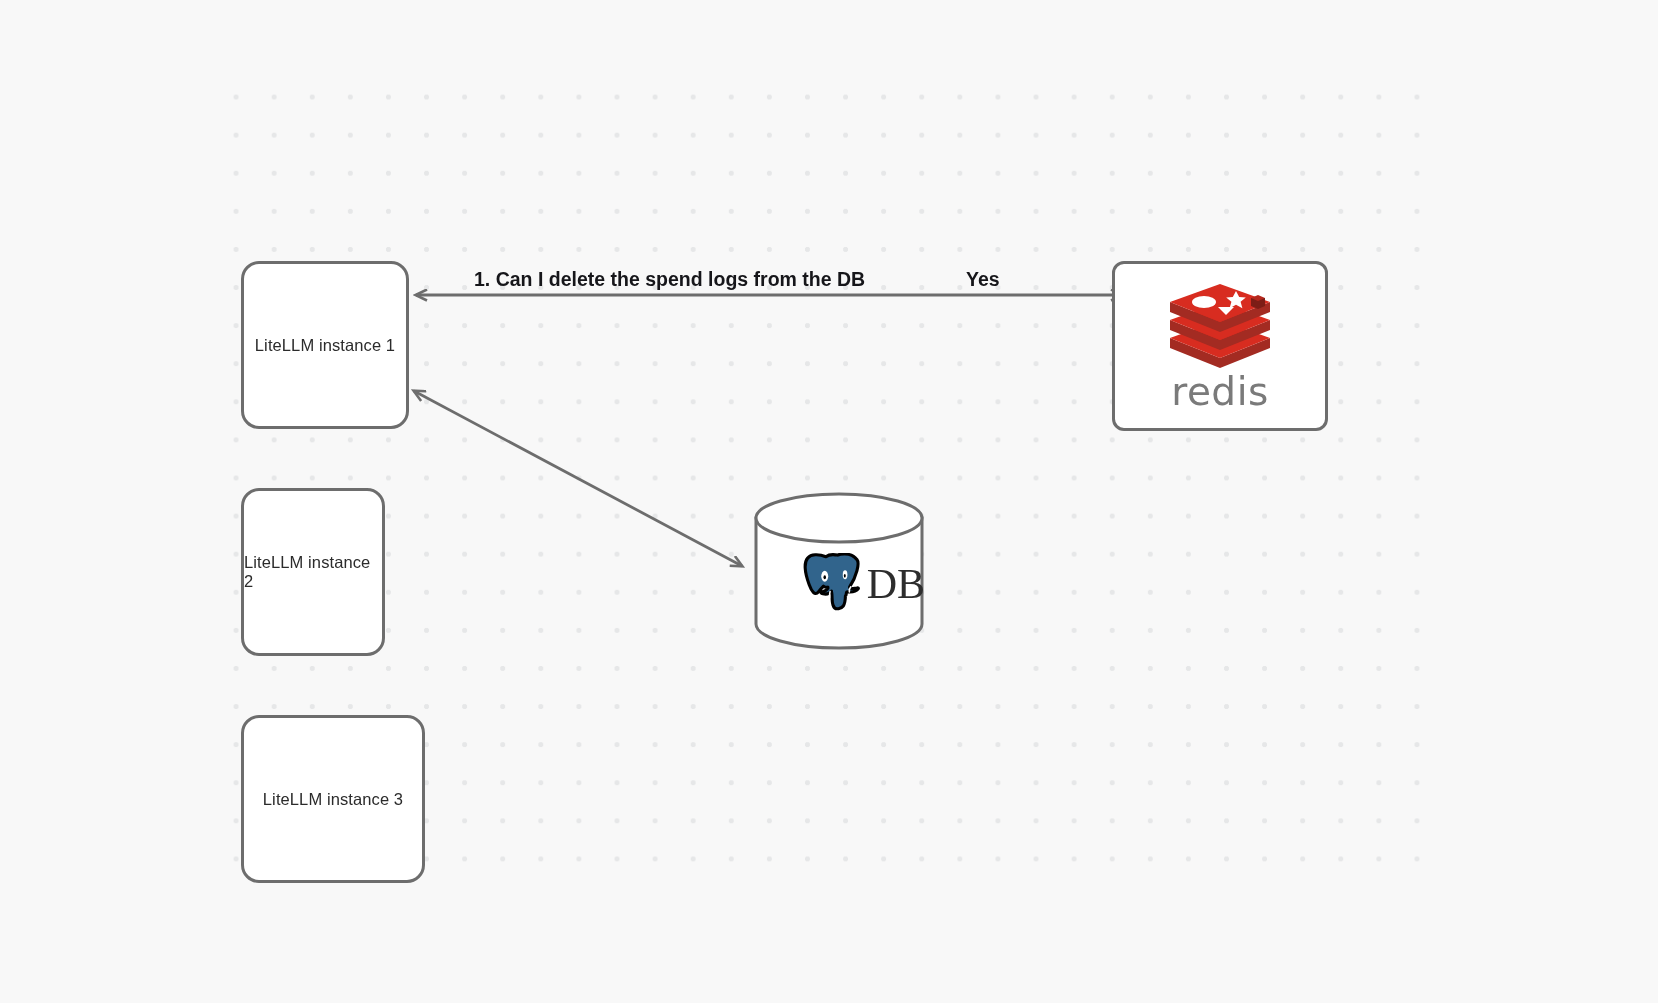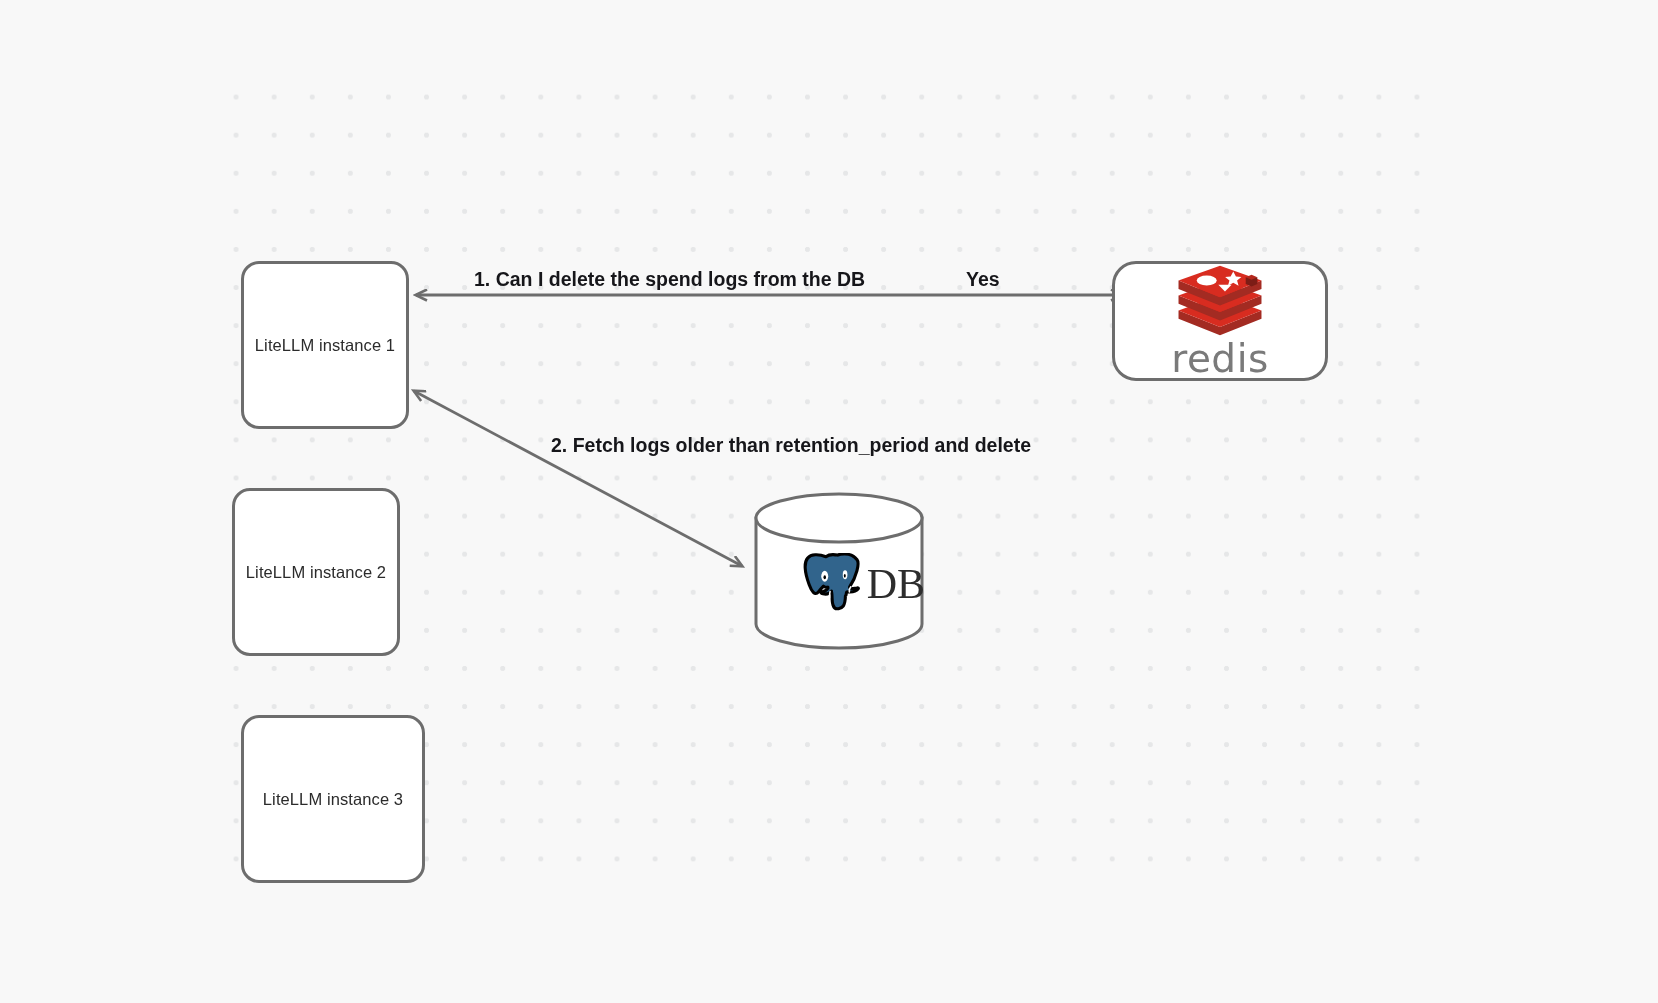--- a/index.html
+++ b/index.html
@@ -45,33 +45,33 @@
     justify-content: center;
   }
   .node-box .node-label {
     font-size: 16.5px;
     color: #2b2b2b;
     letter-spacing: 0.1px;
     font-family: "Liberation Sans", sans-serif;
   }
 
   #box-instance-1 { left: 241px; top: 261px;  width: 168px; height: 168px; }
-  #box-instance-2 { left: 232px; top: 488px;  width: 168px; height: 168px; }
+  #box-instance-2 { left: 241px; top: 488px;  width: 144px; height: 168px; }
   #box-instance-3 { left: 241px; top: 715px;  width: 184px; height: 168px; }
 
   
   #node-redis {
     position: absolute;
     left: 1112px;
     top: 261px;
     width: 216px;
-    height: 120px;
+    height: 170px;
     background: #ffffff;
     border: 3px solid #6d6d6d;
-    border-radius: 24px;
+    border-radius: 12px;
     box-sizing: border-box;
     display: flex;
     flex-direction: column;
     align-items: center;
     justify-content: center;
   }
   #redis-logo { display: block; }
   #redis-wordmark {
     font-size: 39px;
     color: #7a7a7a;
@@ -200,15 +200,14 @@
           <path d="M49.9 40.2c-.2-2.6.6-4.4 1.5-5.2"></path>
           <path d="M29.5 46.6c-.1-3 .1-5.5.5-6.9"></path>
         </g>
       </svg>
       <span id="db-label">DB</span>
     </div>
   </div>
 
   <div class="edge-label" id="label-edge-1">1.  Can I delete the spend logs from the DB</div>
   <div class="edge-label" id="label-edge-1-yes">Yes</div>
-  <div class="edge-label" id="label-edge-2">2.  Fetch logs older than retention_period and delete</div>
 
 </div>
 
 </body></html>

